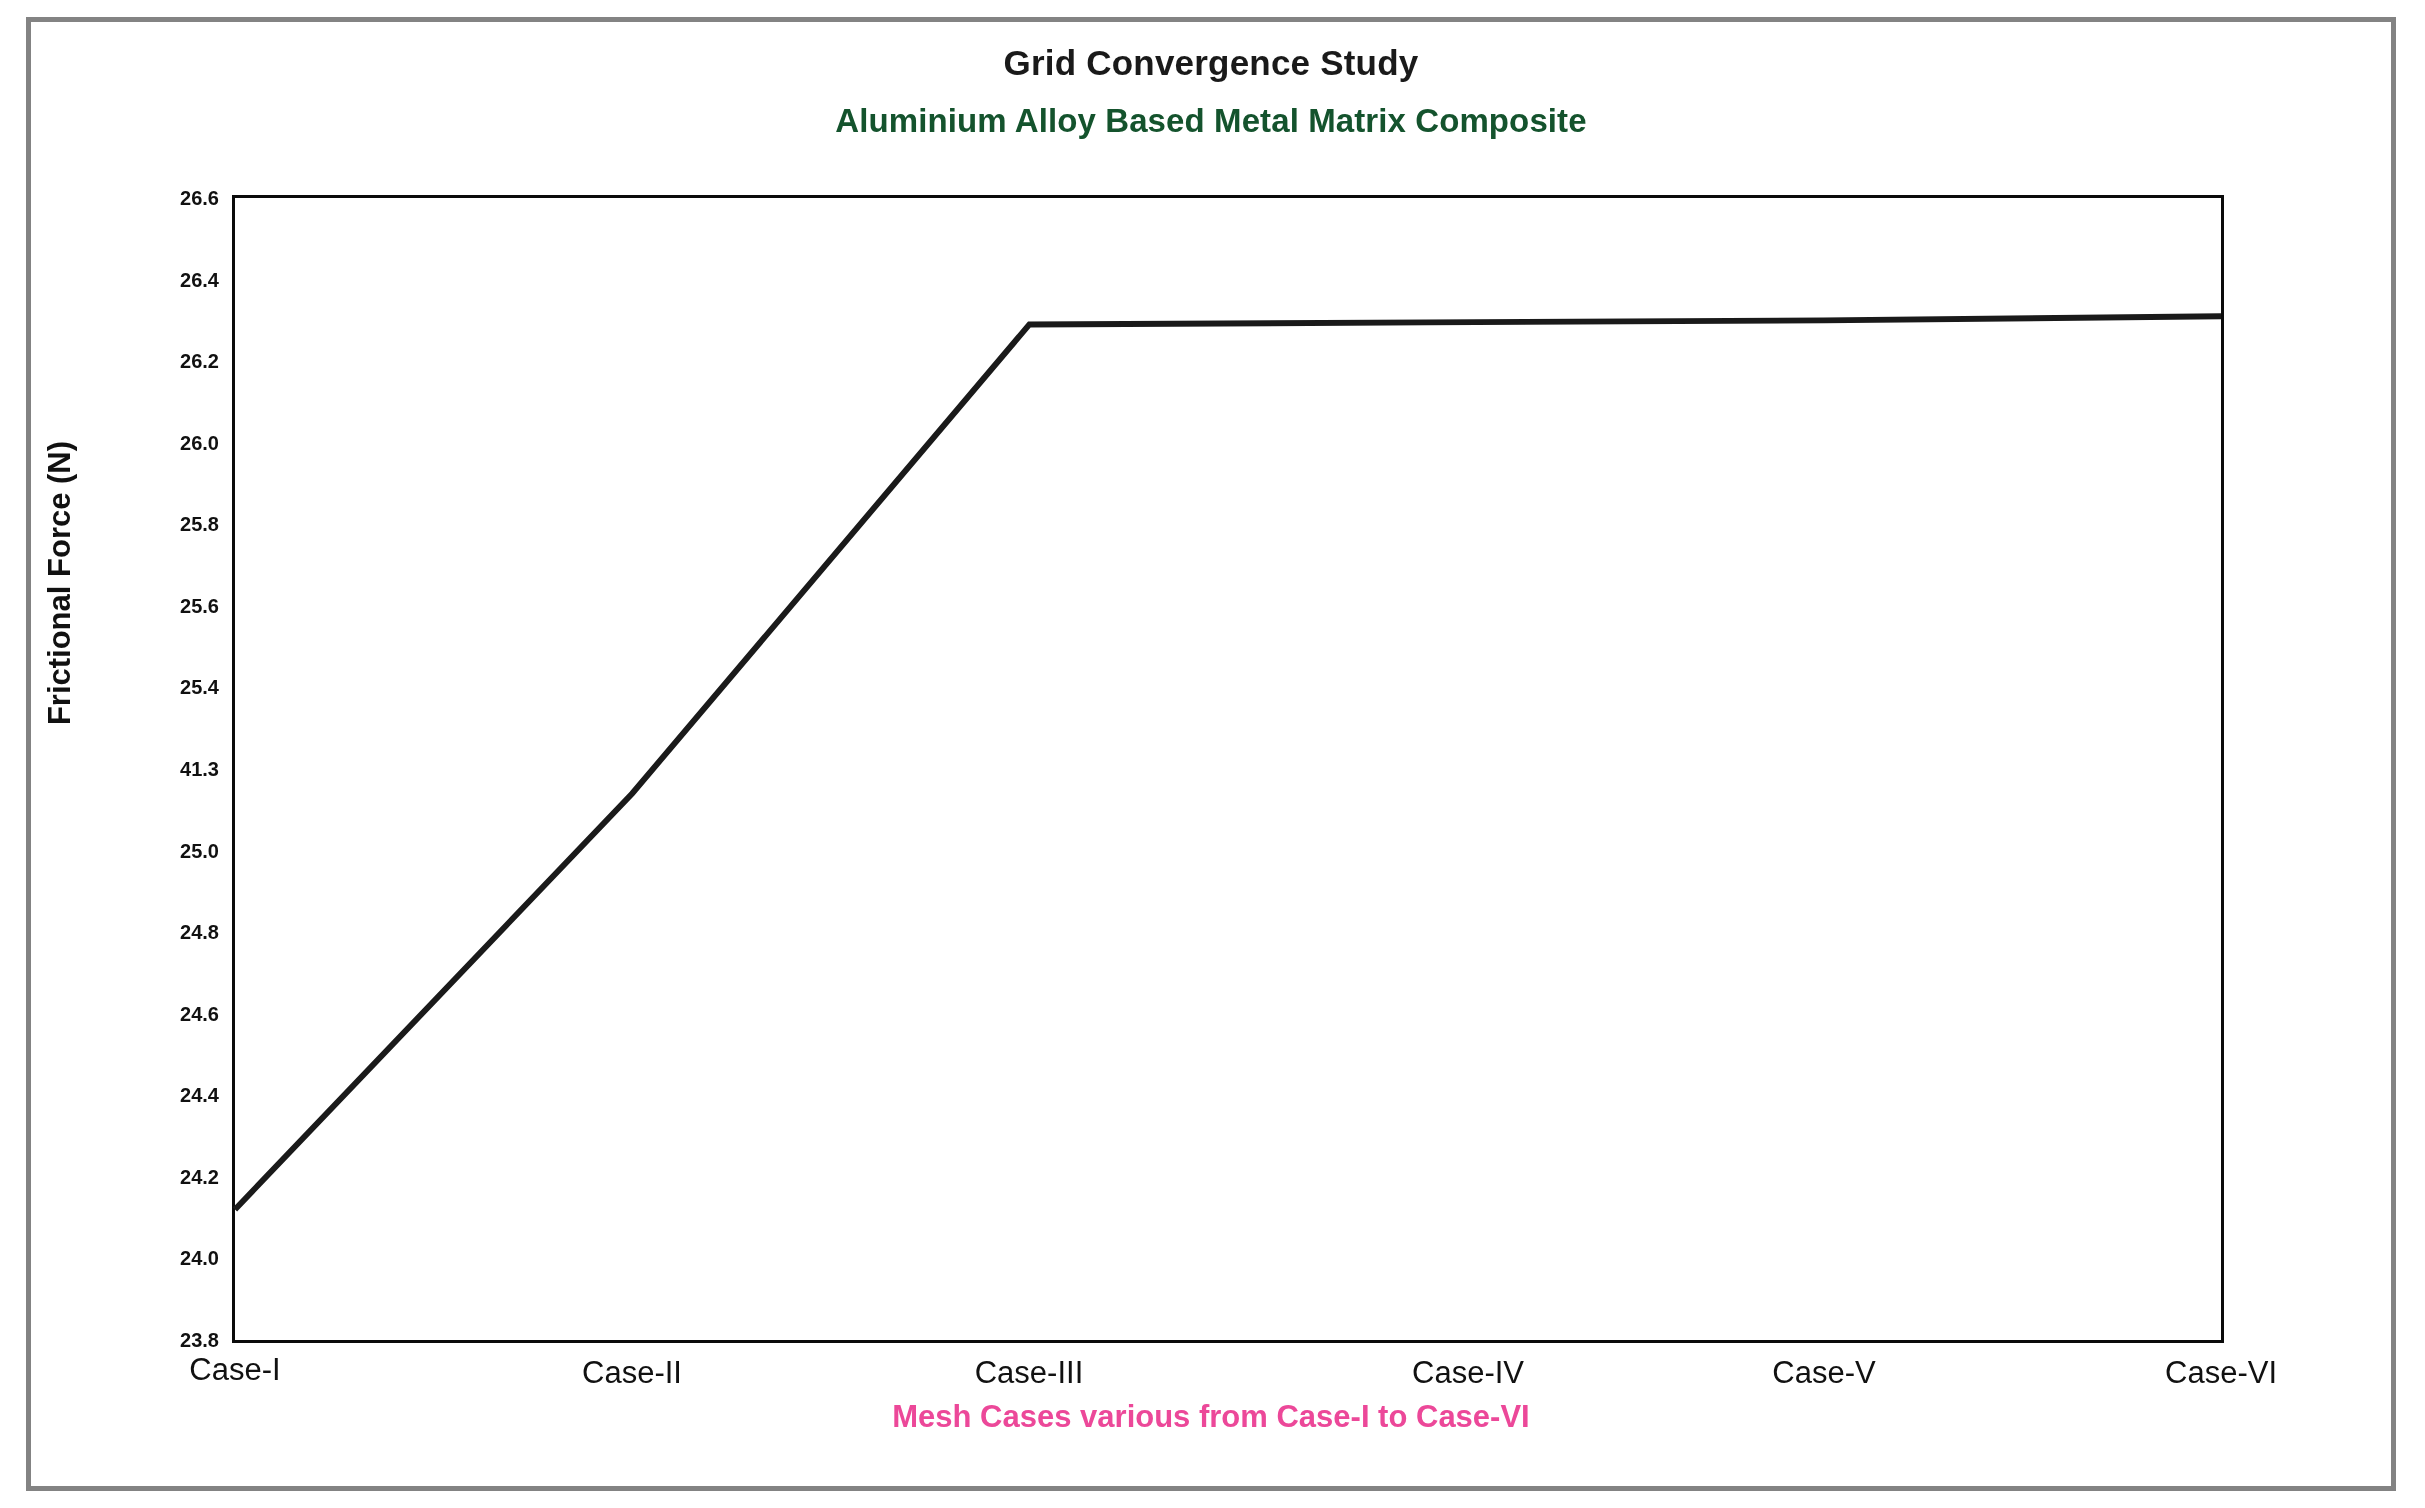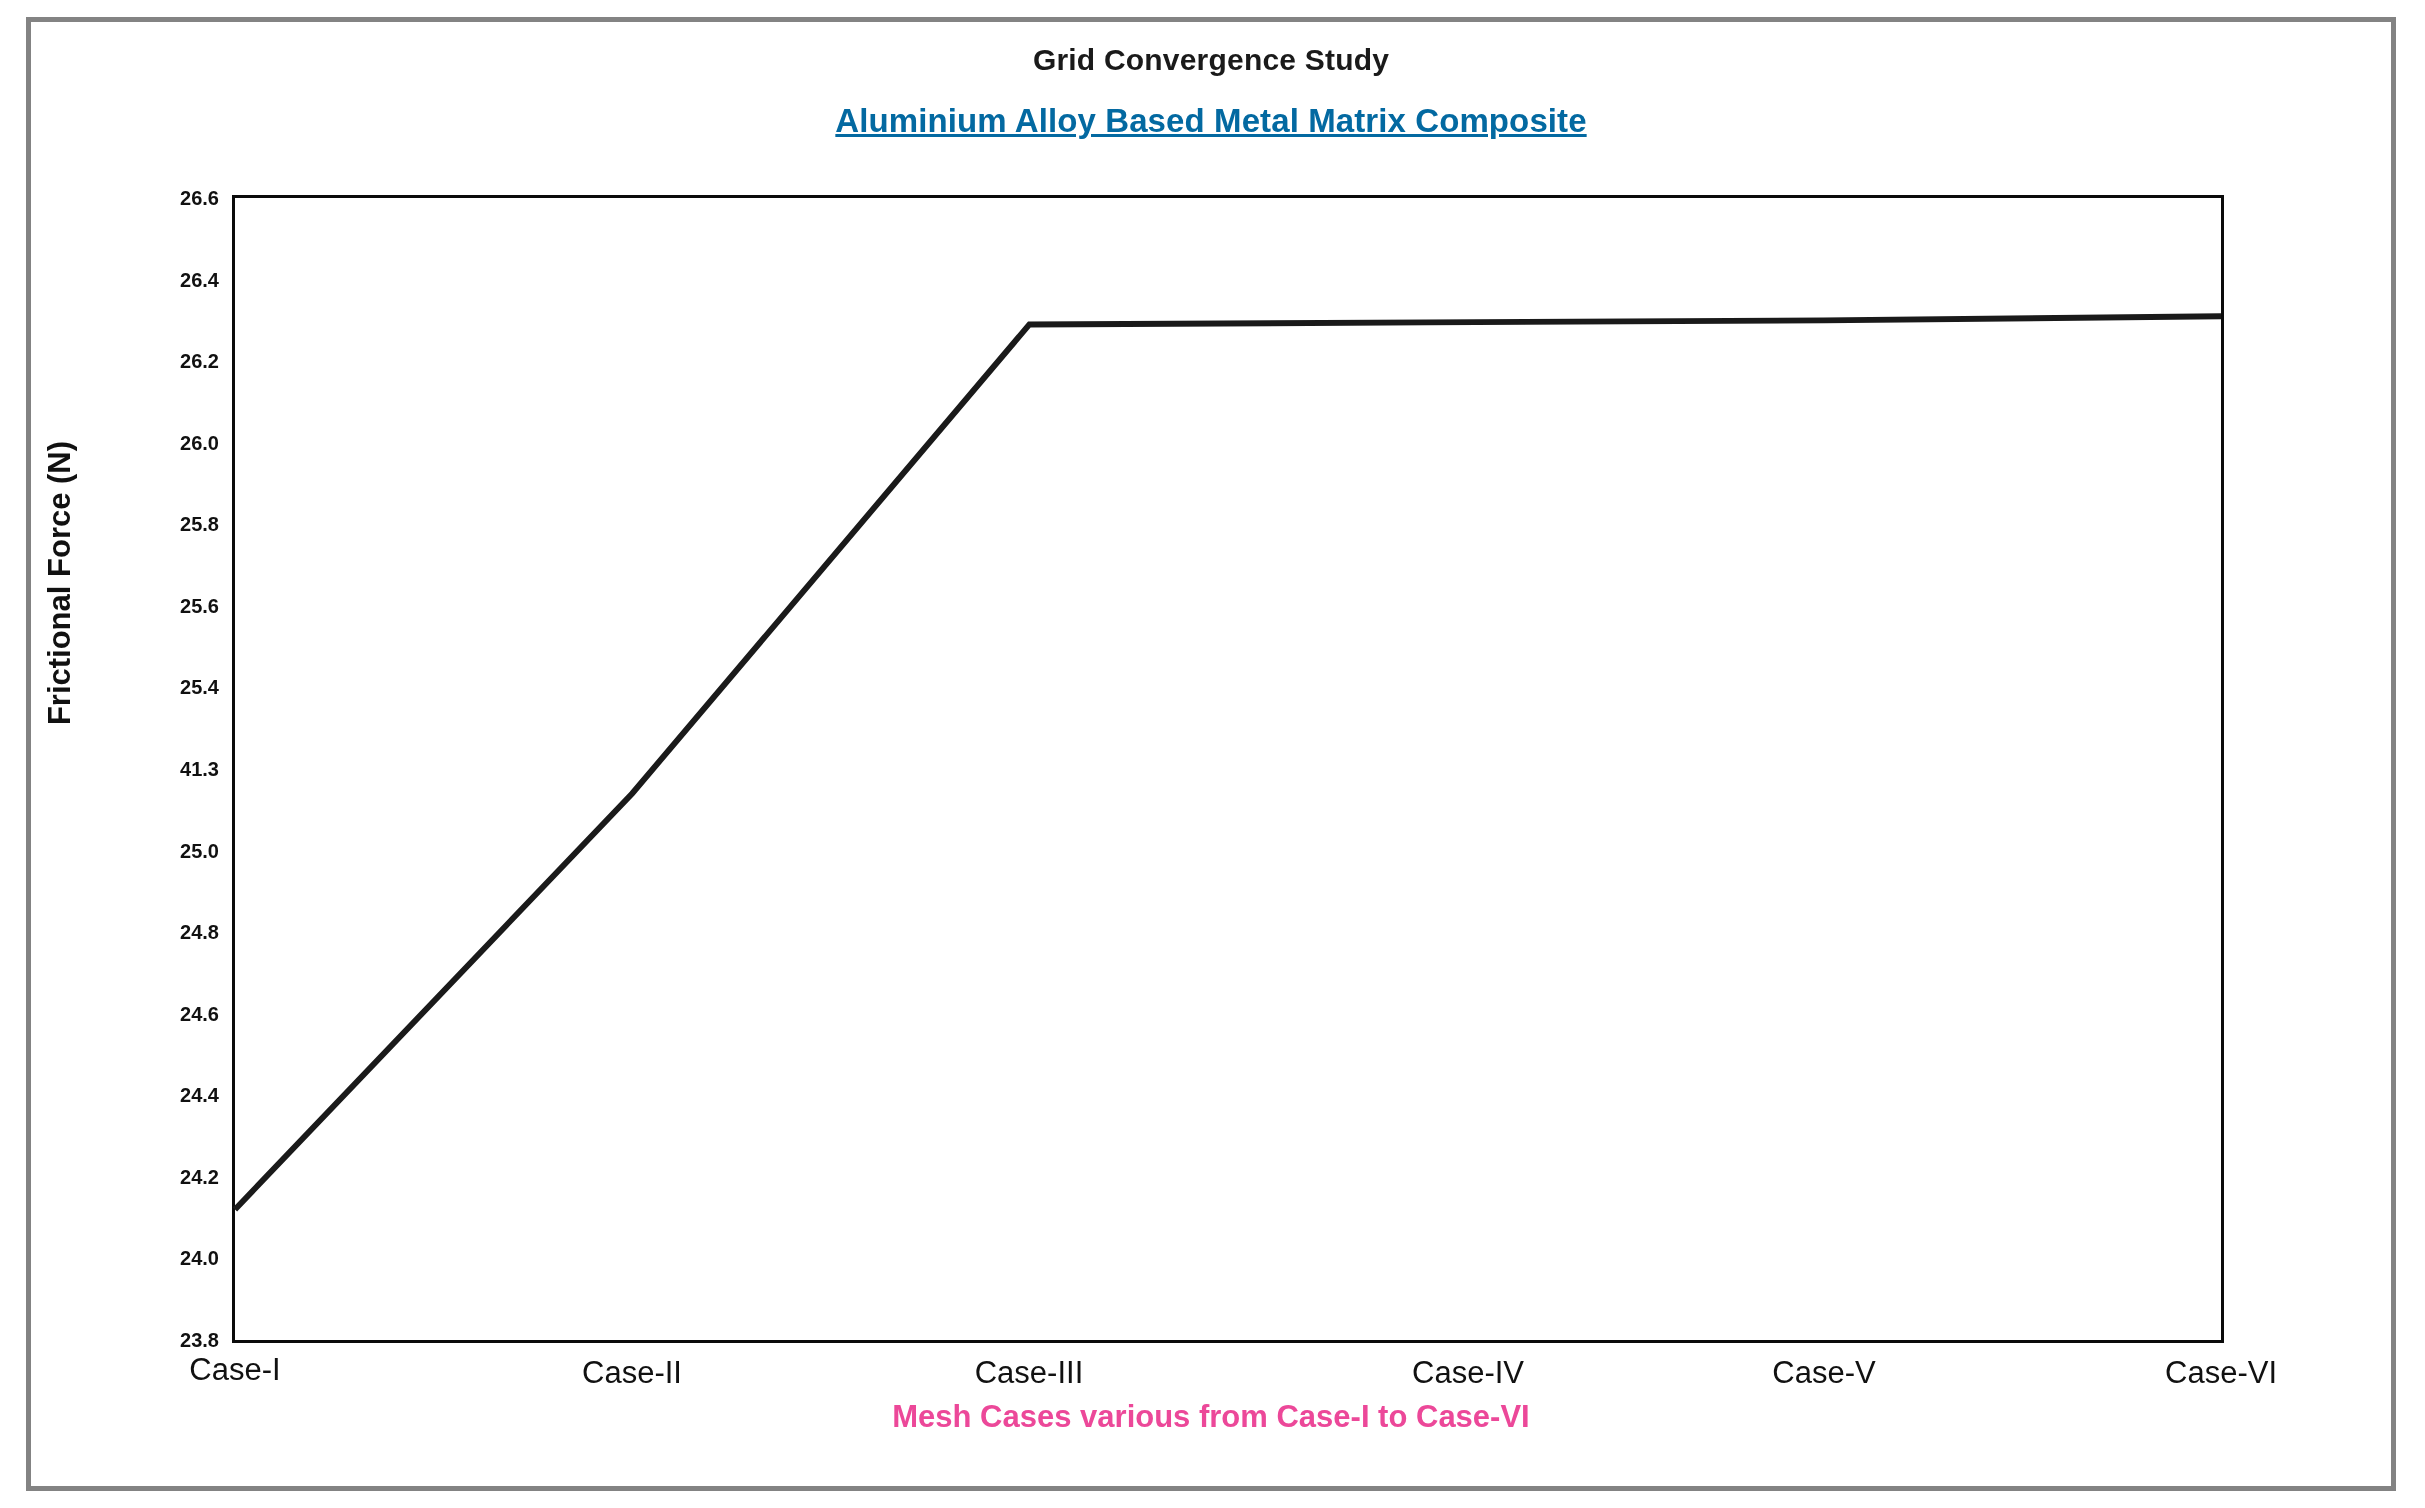--- a/index.html
+++ b/index.html
@@ -31,38 +31,37 @@
     inset: 0;
   }
 
   
   #chart-title {
     position: absolute;
     left: 0;
     top: 20.7px;
     width: 100%;
     text-align: center;
-    font-size: 30px;
+    font-size: 35px;
     font-weight: bold;
     color: #1a1a1a;
     letter-spacing: 0.2px;
     white-space: nowrap;
   }
   #chart-subtitle {
     position: absolute;
     left: 0;
     top: 80px;
     width: 100%;
     text-align: center;
     font-size: 33px;
     font-weight: bold;
-    color: #0369a1;
+    color: #14532d;
     letter-spacing: 0.1px;
     white-space: nowrap;
-    text-decoration: underline;
   }
 
   
   #y-axis-title {
     position: absolute;
     left: -193px;
     top: 543px;
     width: 443px;
     text-align: center;
     transform: rotate(-90deg);

